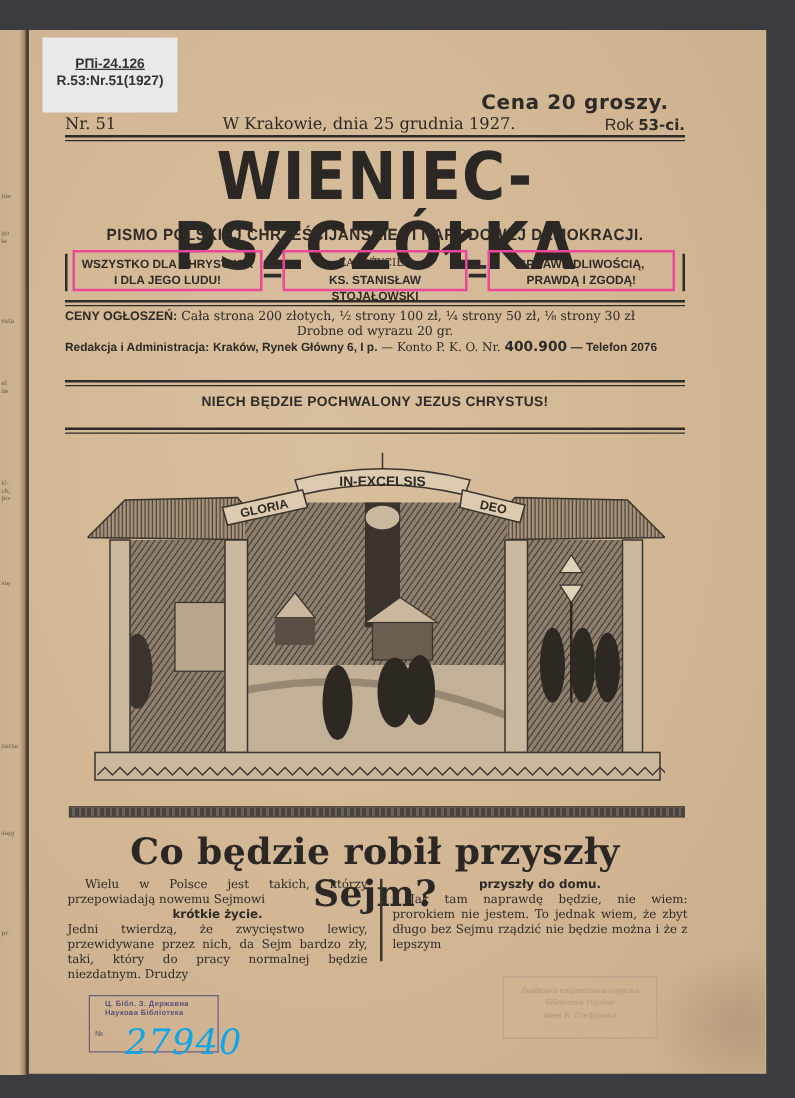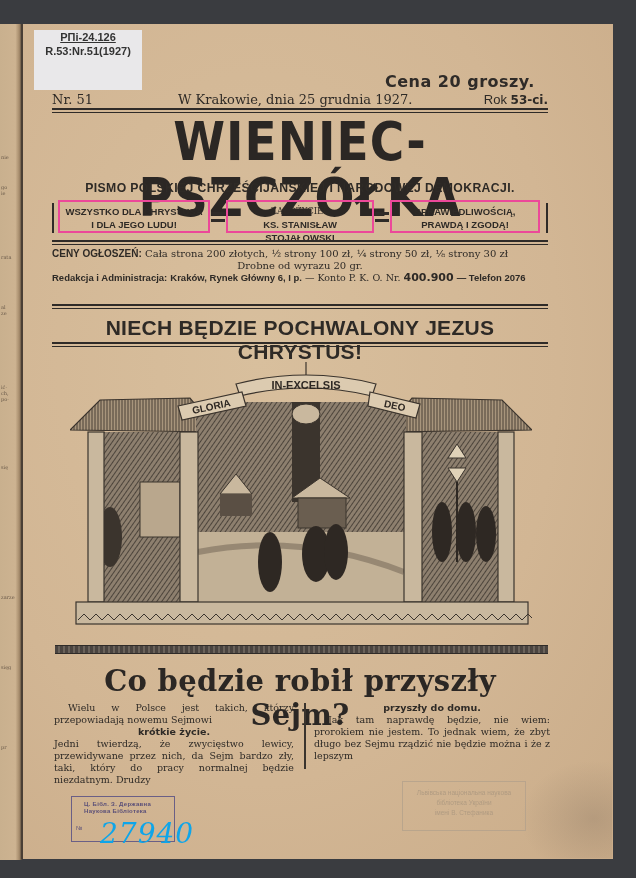--- a/index.html
+++ b/index.html
@@ -15,21 +15,21 @@
   .paper {
     position: absolute; left: 21px; top: 24px; width: 592px; height: 835px;
     background: radial-gradient(ellipse at 40% 40%, #d8bf9d 0%, #d2b694 60%, #caac89 100%);
     border-left: 2px solid #4a3f35;
   }
 
   .label-sticker {
     position: absolute; left: 34px; top: 30px; width: 108px; height: 60px;
     background: #e9e8ea; text-align: center;
     font-family: "Liberation Sans", sans-serif; font-weight: bold; font-size: 11px; color: #333;
-    line-height: 14px;
+    padding-top: 14px; line-height: 14px;
   }
   .label-sticker .l1 { text-decoration: underline; }
 
   .price { position: absolute; left: 385px; top: 72px; font-family: "DejaVu Sans", sans-serif; font-weight: bold; font-size: 16px; letter-spacing: 0.5px; color: #2f2b28; }
   .meta-row { position: absolute; left: 52px; top: 92px; width: 496px; height: 16px; font-size: 13px; }
   .meta-row .nr { position: absolute; left: 0; }
   .meta-row .date { position: absolute; left: 126px; }
   .meta-row .rok { position: absolute; right: 0; font-family: "Liberation Sans", sans-serif; }
   .meta-row .rok b { font-family: "DejaVu Sans", sans-serif; font-size: 12px; }
 
@@ -57,21 +57,21 @@
   .edge-bar { position: absolute; top: 3px; width: 2px; height: 30px; background: #2f2b28; }
 
   .info-block { position: absolute; left: 52px; top: 248px; width: 496px; font-size: 10px; line-height: 12px; }
   .info-block .row { white-space: nowrap; }
   .info-block .sans { font-family: "Liberation Sans", sans-serif; font-weight: bold; }
   .info-block .big { font-family: "DejaVu Sans", sans-serif; font-weight: bold; font-size: 11px; }
   .info-block .center { text-align: center; }
 
   .greeting {
     position: absolute; left: 52px; top: 316px; width: 496px; text-align: center;
-    font-family: "Liberation Sans", sans-serif; font-weight: bold; font-size: 21px; letter-spacing: 0.3px;
+    font-family: "Liberation Sans", sans-serif; font-weight: bold; font-size: 11px; letter-spacing: 0.3px;
   }
 
   .illustration { position: absolute; left: 70px; top: 362px; width: 462px; height: 272px; }
 
   .ornament-rule { position: absolute; left: 55px; top: 645px; width: 493px; height: 9px; background: repeating-linear-gradient(90deg, #4a4440 0 3px, #6a625a 3px 5px); border-top: 1px solid #2f2b28; border-bottom: 1px solid #2f2b28; }
 
   .headline {
     position: absolute; left: 52px; top: 664px; width: 496px; text-align: center;
     font-family: "DejaVu Serif", serif; font-weight: bold; font-size: 29px; color: #2b2724; letter-spacing: 0.3px;
   }

